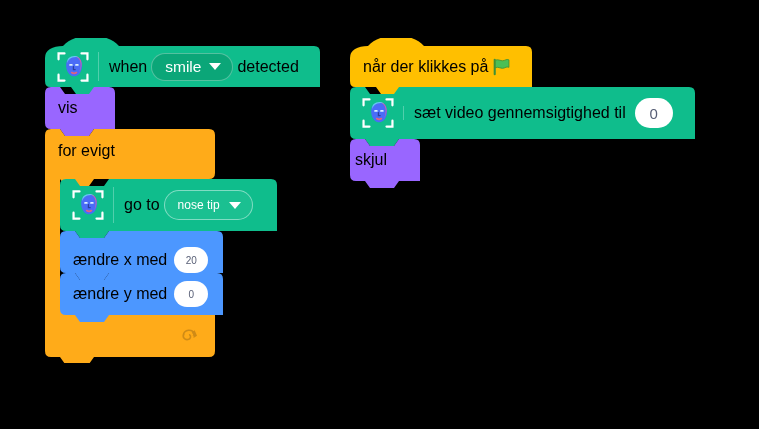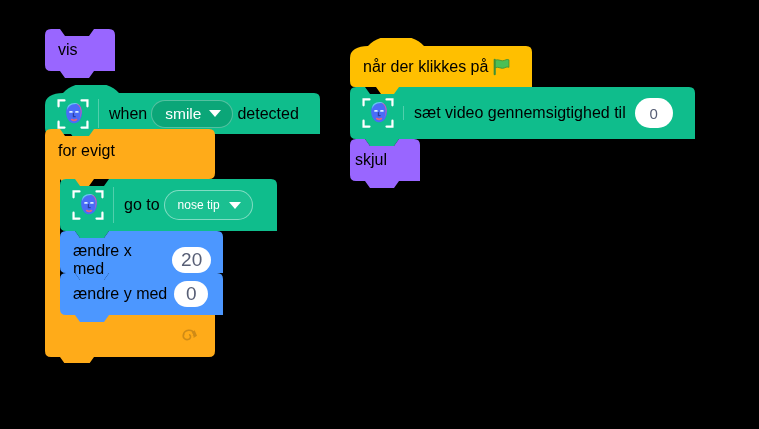--- a/index.html
+++ b/index.html
@@ -10,21 +10,21 @@
   }
   .canvas{position:absolute;inset:0;background:#000;}
 
   
   .script{position:absolute;}
 
   
   .oval{
     background:#fff;color:#575e75;
     border-radius:999px;
-    font-size:19px;
+    font-size:10px;
     min-width:34px;height:26px;
     display:inline-flex;align-items:center;justify-content:center;
     padding:0 9px;margin:0 2px;
     box-sizing:border-box;
   }
 
   
   .ddark{
     background:#0ba678;
     border:1px solid rgba(255,255,255,.30);
@@ -61,30 +61,20 @@
   .flagicon{width:20px;height:20px;flex:none;display:inline-block;vertical-align:-3px;margin-left:4px;}
   .loopicon{width:16px;height:15px;display:block;}
 </style>
 </head>
 <body>
 
 <div class="canvas">
 
   <div class="script" style="left:45px;top:38px;">
 
-    <div style="position:relative;margin-top:-9px;">
-      <svg width="70" height="56" style="display:block;">
-        <path d="M0,6 Q0,0 6,0 L15,0 L20,7 L44,7 L49,0 L64,0 Q70,0 70,6
-                 L70,42 L49,42 L44,49 L20,49 L15,42 L6,42 Q0,42 0,36 Z" fill="#9966ff"></path>
-      </svg>
-      <div style="position:absolute;left:0;top:0;width:70px;height:42px;display:flex;align-items:center;padding:0 13px;box-sizing:border-box;">
-        <span class="lbl">vis</span>
-      </div>
-    </div>
-
     <div style="position:relative;">
       <svg width="275" height="58" style="display:block;">
         <path d="M0,20 Q0,14 5,11 Q10,8 18,8
                  C30,-6 62,-6 74,8
                  L269,8 Q275,8 275,14
                  L275,49
                  L60,49 L55,56 L31,56 L26,49 L5,49 Q0,49 0,43 Z" fill="#0fbd8c"></path>
       </svg>
       <div style="position:absolute;left:0;top:8px;width:275px;height:41px;display:flex;align-items:center;padding:0 11px;box-sizing:border-box;">
 
@@ -105,20 +95,30 @@
           <path d="M20.5,19.5 L20.5,23 L22.5,23.2" stroke="#2b3fa0" stroke-width="1.5" fill="none" stroke-linecap="round"></path>
           <path d="M18.5,26.5 C20,27.6 22.5,27.6 24,26.5" stroke="#e2607f" stroke-width="2" fill="none" stroke-linecap="round"></path>
         </svg>
         <span class="xdiv"></span>
         <span class="lbl">when</span>
         <span class="ddark">
           <span>smile</span>
           <span class="caret"></span>
         </span>
         <span class="lbl">detected</span>
+      </div>
+    </div>
+
+    <div style="position:relative;margin-top:-9px;">
+      <svg width="70" height="56" style="display:block;">
+        <path d="M0,6 Q0,0 6,0 L15,0 L20,7 L44,7 L49,0 L64,0 Q70,0 70,6
+                 L70,42 L49,42 L44,49 L20,49 L15,42 L6,42 Q0,42 0,36 Z" fill="#9966ff"></path>
+      </svg>
+      <div style="position:absolute;left:0;top:0;width:70px;height:42px;display:flex;align-items:center;padding:0 13px;box-sizing:border-box;">
+        <span class="lbl">vis</span>
       </div>
     </div>
 
     <div style="position:relative;margin-top:-14px;">
       <svg width="170" height="234" style="display:block;">
         <path d="M0,6 Q0,0 6,0 L15,0 L20,7 L44,7 L49,0 L164,0 Q170,0 170,6
                  L170,44 Q170,50 164,50
                  L49,50 L44,57 L20,57 L15,50
                  L15,50 L15,180
                  L20,180 L20,173 L44,173 L49,180 L164,180 Q170,180 170,186

